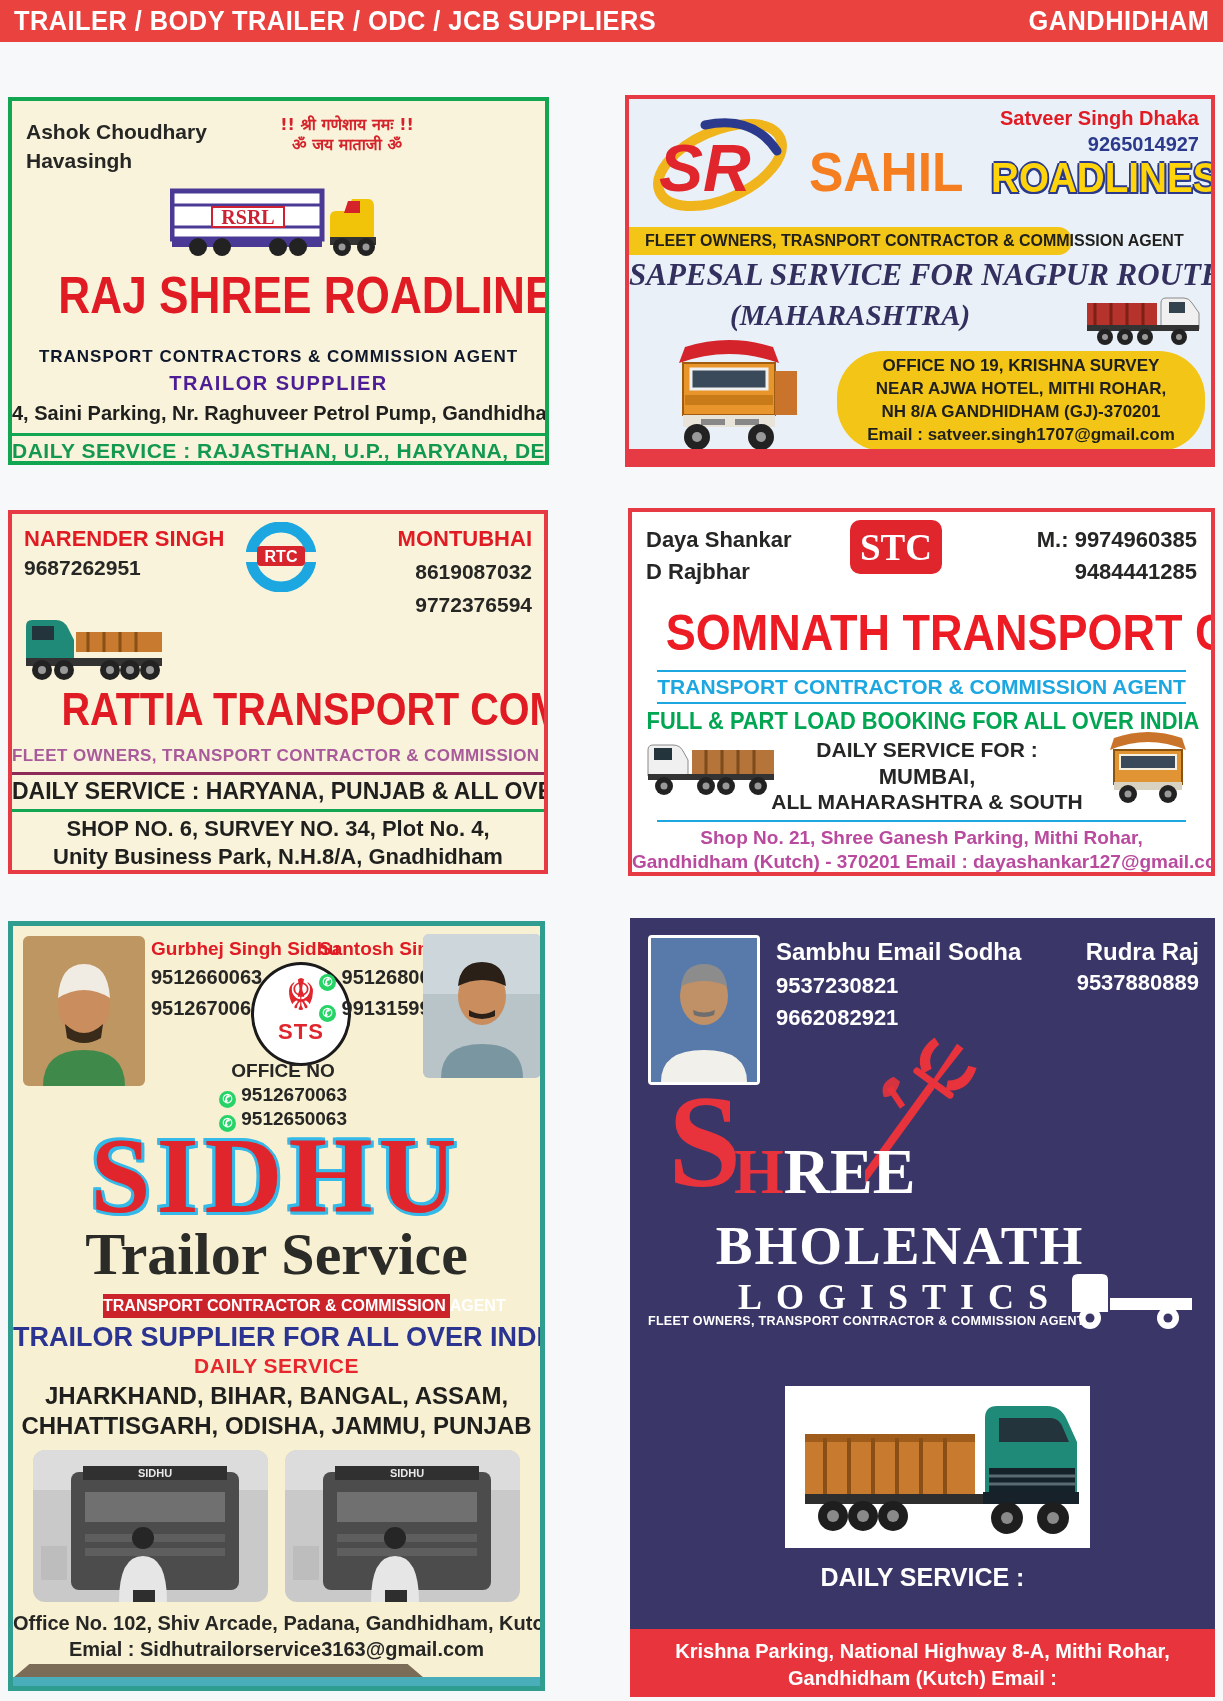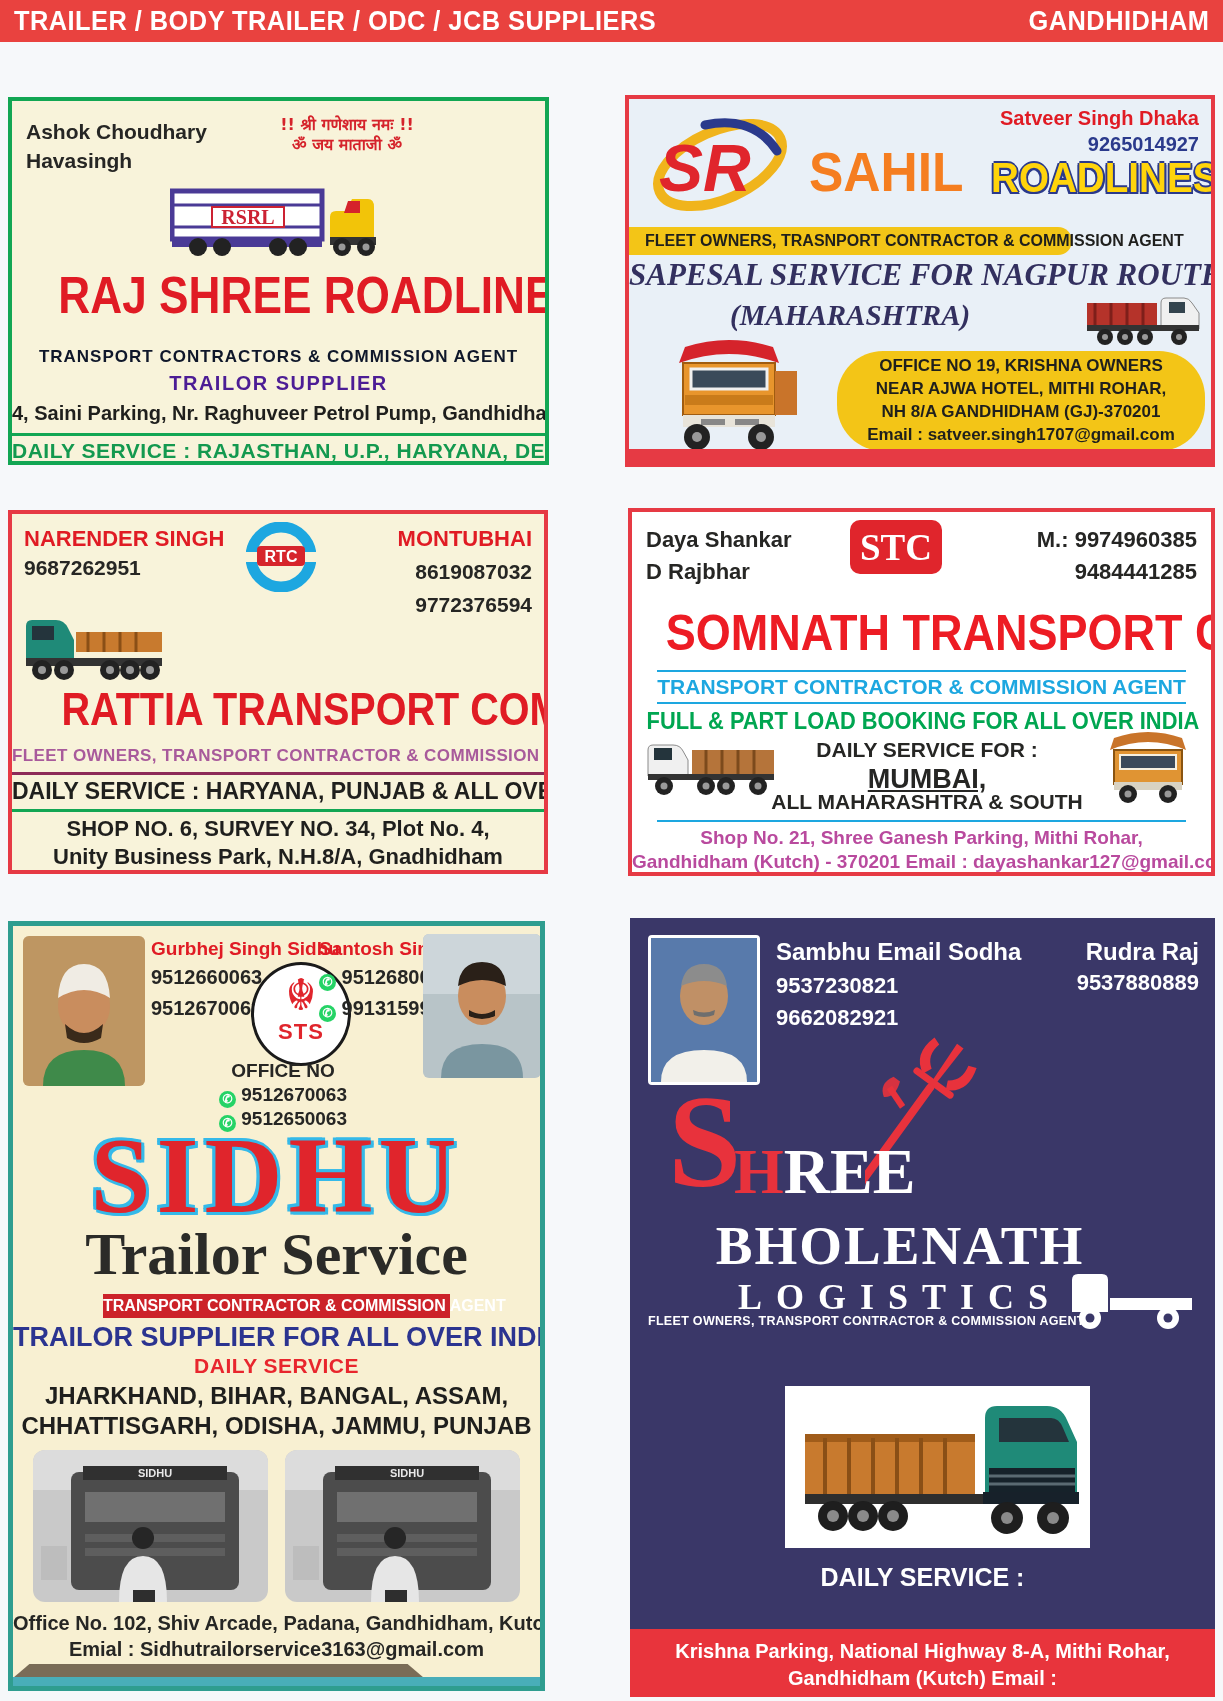--- a/index.html
+++ b/index.html
@@ -72,21 +72,21 @@
   .c4 .p1{right:14px;top:12px;text-align:right;color:#262624;font-weight:bold;font-size:22px;line-height:1.45;}
   .c4 .stc{left:218px;top:8px;width:92px;height:54px;background:#e0252c;border-radius:10px;
            color:#fff;font-family:"Liberation Serif",serif;font-weight:bold;font-size:37px;
            display:flex;align-items:center;justify-content:center;}
   .c4 .title{top:92px;color:#ed1c24;font-weight:bold;font-size:50px;}
   .c4 .h1{left:25px;right:25px;top:158px;height:2px;background:#1da7e0;}
   .c4 .sub{top:163px;color:#1da7e0;font-weight:bold;font-size:21px;}
   .c4 .h2{left:25px;right:25px;top:190px;height:2px;background:#1da7e0;}
   .c4 .book{top:196px;color:#00a651;font-weight:bold;font-size:23px;}
   .c4 .d1{left:150px;width:290px;top:226px;text-align:center;color:#262624;font-weight:bold;font-size:21px;}
-  .c4 .d2{left:150px;width:290px;top:252px;text-align:center;color:#262624;font-weight:bold;font-size:27px;text-decoration:underline;}
+  .c4 .d2{left:150px;width:290px;top:252px;text-align:center;color:#262624;font-weight:bold;font-size:22px;}
   .c4 .d3{left:130px;width:330px;top:278px;text-align:center;color:#262624;font-weight:bold;font-size:21px;}
   .c4 .h3{left:25px;right:25px;top:308px;height:2px;background:#1da7e0;}
   .c4 .a1{top:315px;color:#b94a9e;font-weight:bold;font-size:19px;}
   .c4 .a2{top:339px;color:#b94a9e;font-weight:bold;font-size:19px;}
 
   
   .c5{left:8px;top:921px;width:537px;height:770px;background:#f8f0d2;border:5px solid #2f9d8f;}
   .c5 .photo{border-radius:6px;overflow:hidden;}
   .c5 .col1{left:138px;top:12px;width:160px;}
   .c5 .col2{left:306px;top:12px;width:150px;}
@@ -231,21 +231,21 @@
       <rect x="34" y="80" width="92" height="12" fill="#e8e4da"></rect>
       <rect x="52" y="84" width="24" height="6" fill="#888"></rect>
         <rect x="86" y="84" width="24" height="6" fill="#888"></rect>
       <circle cx="48" cy="102" r="13" fill="#222"></circle>
         <circle cx="112" cy="102" r="13" fill="#222"></circle>
       <circle cx="48" cy="102" r="5" fill="#999"></circle>
         <circle cx="112" cy="102" r="5" fill="#999"></circle>
       <rect x="126" y="36" width="22" height="44" fill="#c9742a"></rect>
     </svg>
     <div class="abs obox">
-      <div>OFFICE NO 19, KRISHNA OWNERS</div>
+      <div>OFFICE NO 19, KRISHNA SURVEY</div>
       <div>NEAR AJWA HOTEL, MITHI ROHAR,</div>
       <div>NH 8/A GANDHIDHAM (GJ)-370201</div>
       <div>Email : satveer.singh1707@gmail.com</div>
     </div>
     <div class="abs redstrip"></div>
   </div>
 
   <div class="card c3">
     <div class="abs n1">NARENDER SINGH</div>
     <div class="abs p1">9687262951</div>

